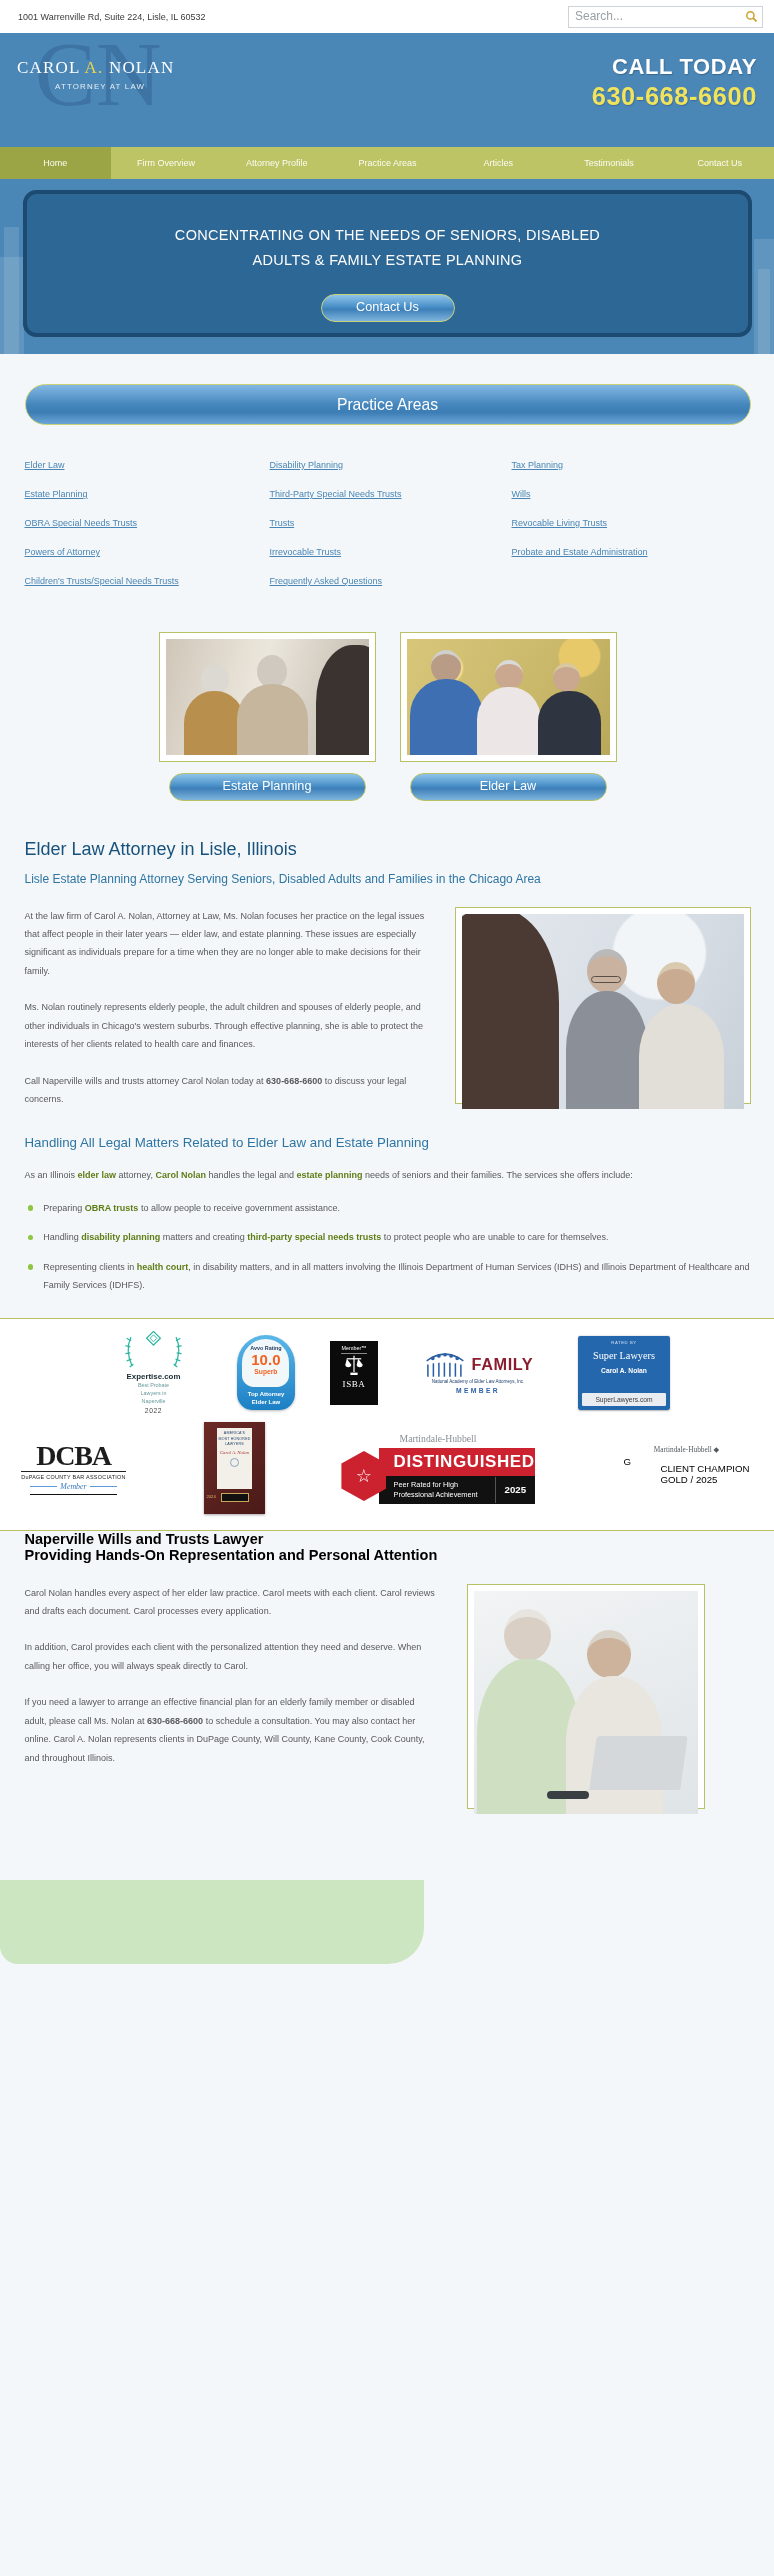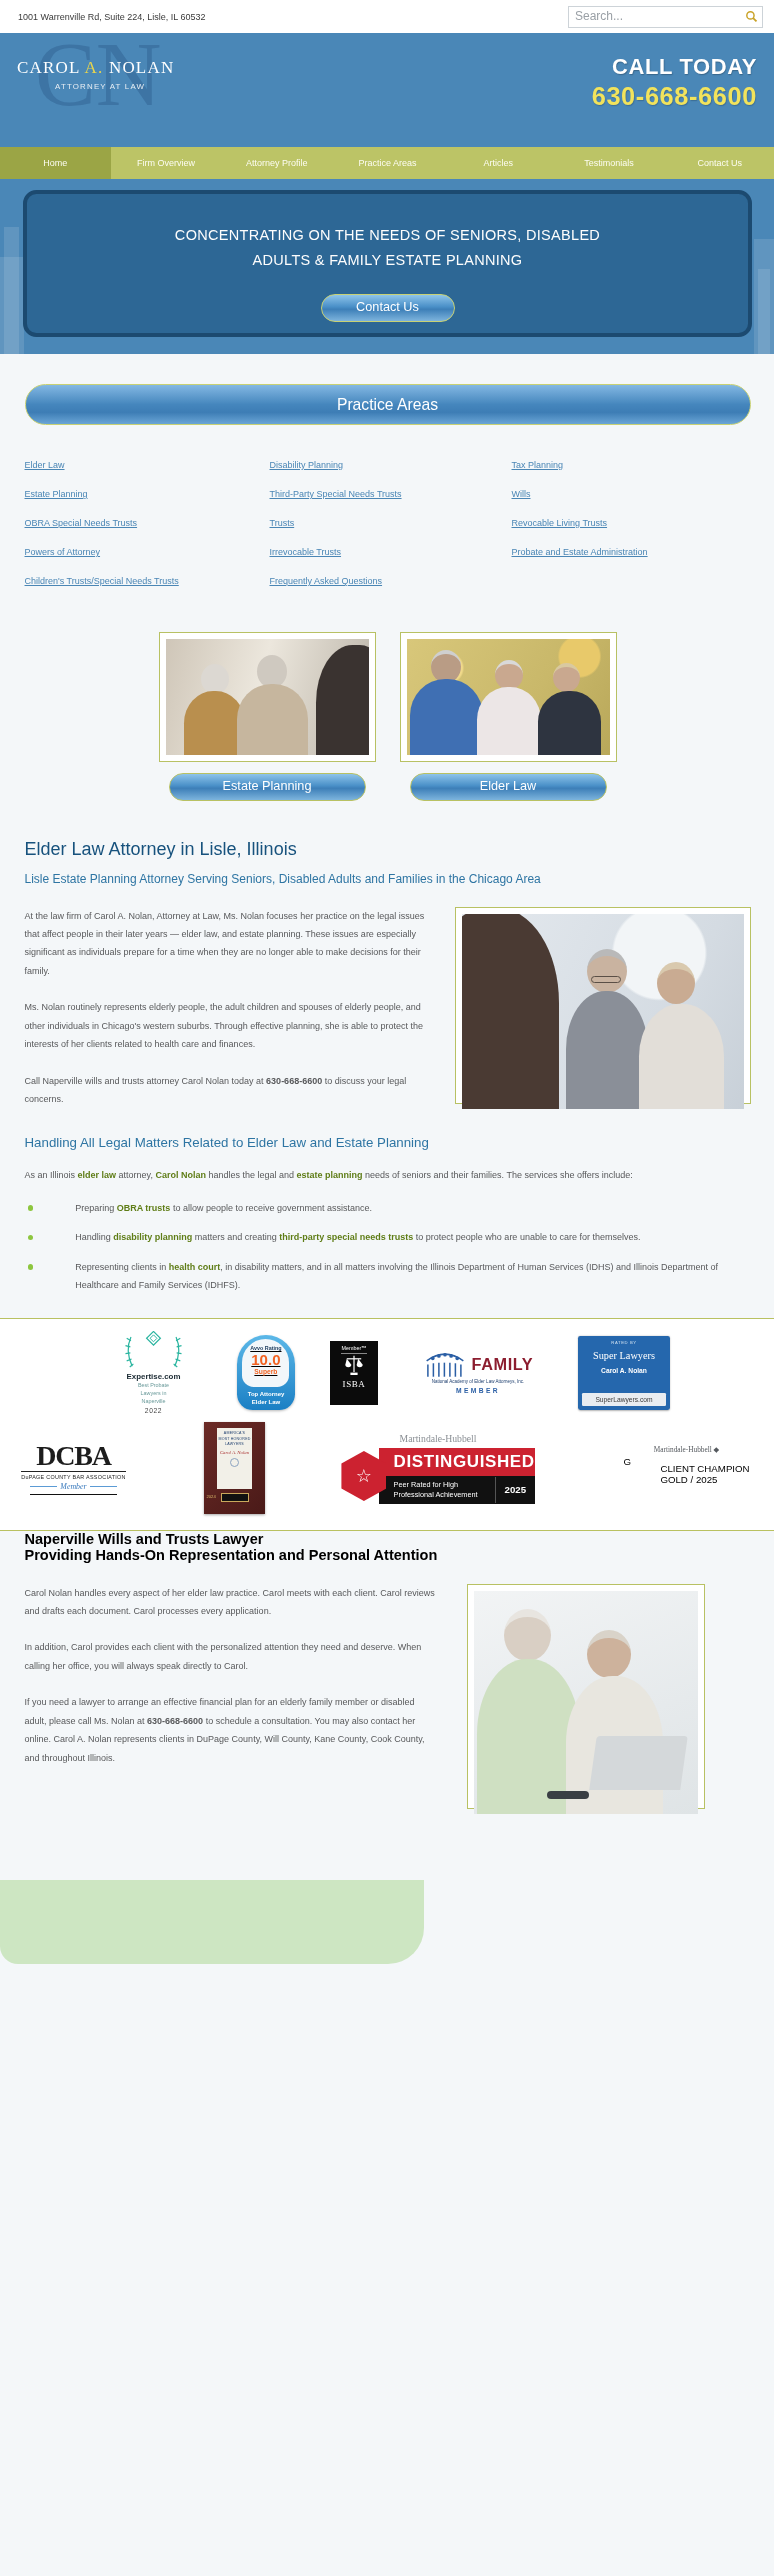--- a/index.html
+++ b/index.html
@@ -69,36 +69,36 @@
   .intro h2.main { color:#17527d; font-size:18px; font-weight:400; }
   .intro h3.sub { color:#2e75a3; font-size:12px; font-weight:400; margin-top:12px; }
   .cols { display:flex; margin-top:20.6px; gap:28px; }
   .coltext { width:414px; font-size:9px; color:#58595b; line-height:2.05; }
   .coltext p { margin-bottom:18px; }
   .coltext b, .svc b, .blist b { font-weight:bold; }
   .olv { color:#5f7d17; font-weight:bold; }
   .h3blue { color:#2e75a3; font-size:13.3px; font-weight:400; margin:8.5px 0 15.7px; }
   .svc { font-size:9px; color:#58595b; line-height:2.05; margin-bottom:14.5px; }
   .blist { list-style:none; }
-  .blist li { display:flex; font-size:9px; color:#58595b; line-height:2.05; margin-bottom:11px;gap:32px; }
+  .blist li { display:flex; font-size:9px; color:#58595b; line-height:2.05; margin-bottom:11px; }
   .dot { width:5.4px; height:5.4px; border-radius:50%; background:#8dc63f; margin:6.7px 9.7px 0 3.6px; flex-shrink:0; }
 
   
   .badges { background:#fff; border-top:1.8px solid #b9c161; border-bottom:1.8px solid #b9c161; margin-top:24px; padding:12px 0 15.7px; }
   .brow { display:flex; justify-content:center; align-items:center; gap:35px; }
   .brow + .brow { margin-top:8.5px; gap:70px; }
   .badge { display:flex; flex-direction:column; align-items:center; }
   
   .bx-exp { width:97px; text-align:center; color:#3c4a52; }
   .bx-exp .site { font-size:7.9px; font-weight:bold; color:#1b2a33; margin-top:1.2px; }
   .bx-exp .ln { font-size:5.4px; color:#6a9a9a; line-height:1.5; }
   .bx-exp .yr { font-size:6.7px; color:#444; margin-top:1.8px; letter-spacing:0.6px; }
   
   .bx-avvo { width:58px; height:75px; border-radius:29px 29px 15.7px 15.7px; background:linear-gradient(180deg,#5cb8e8,#1b7fc4); position:relative; box-shadow:0 1.2px 2.4px rgba(0,0,0,.25); }
-  .bx-avvo .inner { position:absolute; left:5.4px; top:4.2px; width:47px; height:48px; background:#f2f7fa; border-radius:24px 24px 12px 12px; text-align:center;text-decoration:underline; }
+  .bx-avvo .inner { position:absolute; left:5.4px; top:4.2px; width:47px; height:48px; background:#f2f7fa; border-radius:24px 24px 12px 12px; text-align:center; }
   .bx-avvo .av { font-size:5.4px; color:#1b3a5c; font-weight:bold; margin-top:6px; }
   .bx-avvo .score { font-size:15px; color:#f26322; font-weight:bold; }
   .bx-avvo .grade { font-size:6.7px; color:#f26322; font-weight:bold; }
   .bx-avvo .rib { position:absolute; bottom:3.6px; left:2.4px; right:2.4px; text-align:center; color:#fff; font-size:6px; font-weight:bold; line-height:1.3; }
   
   .bx-isba { width:48px; height:64px; background:#0b0b0b; color:#fff; text-align:center; padding-top:4.2px; }
   .bx-isba .mem { font-size:5.4px; border-bottom:0.6px solid #888; padding-bottom:2.4px; margin:0 4.8px; }
   .bx-isba .org { font-family:"Liberation Serif",serif; font-size:9px; letter-spacing:0.6px; margin-top:1.2px; }
   
   .bx-naela { width:130px; text-align:center; }

